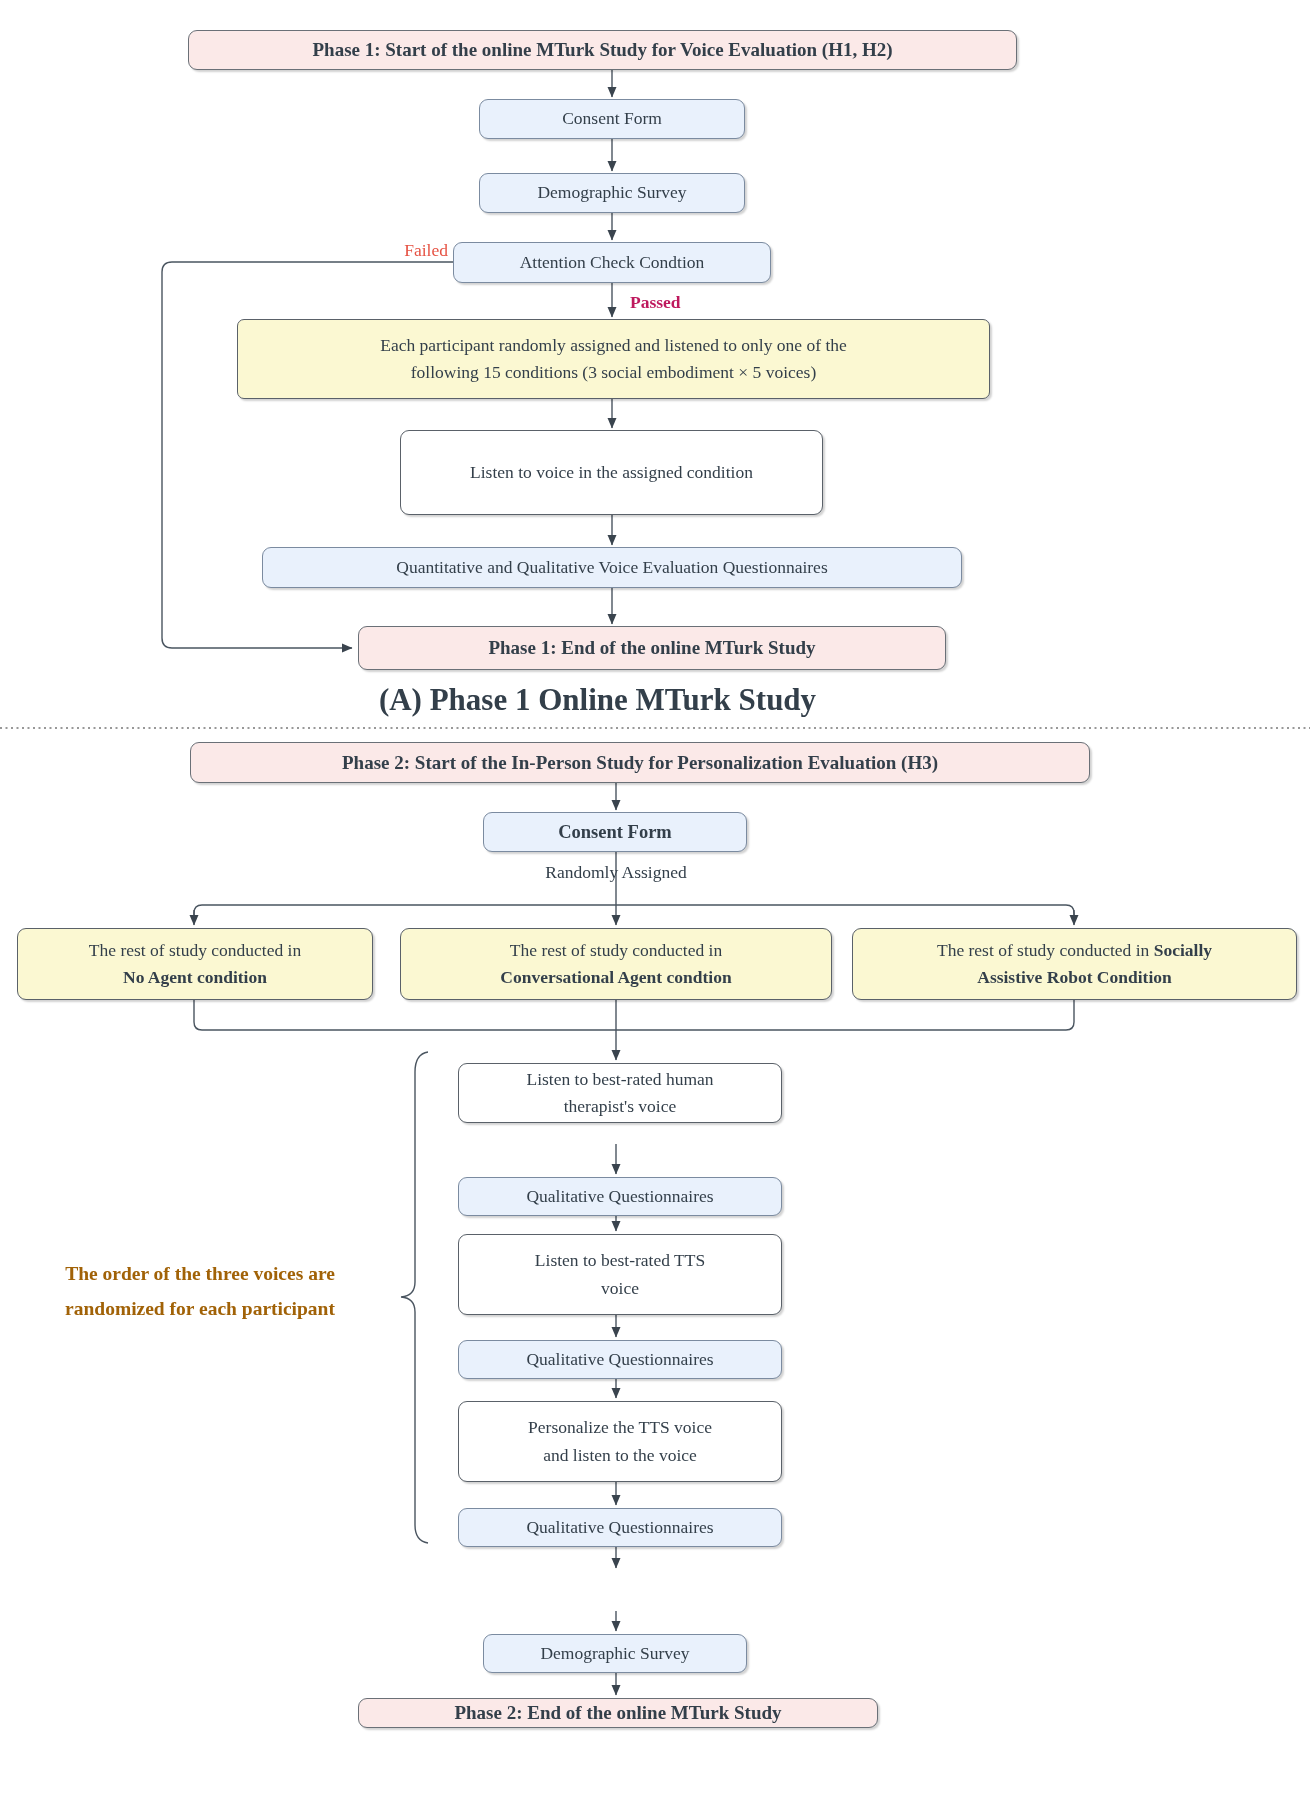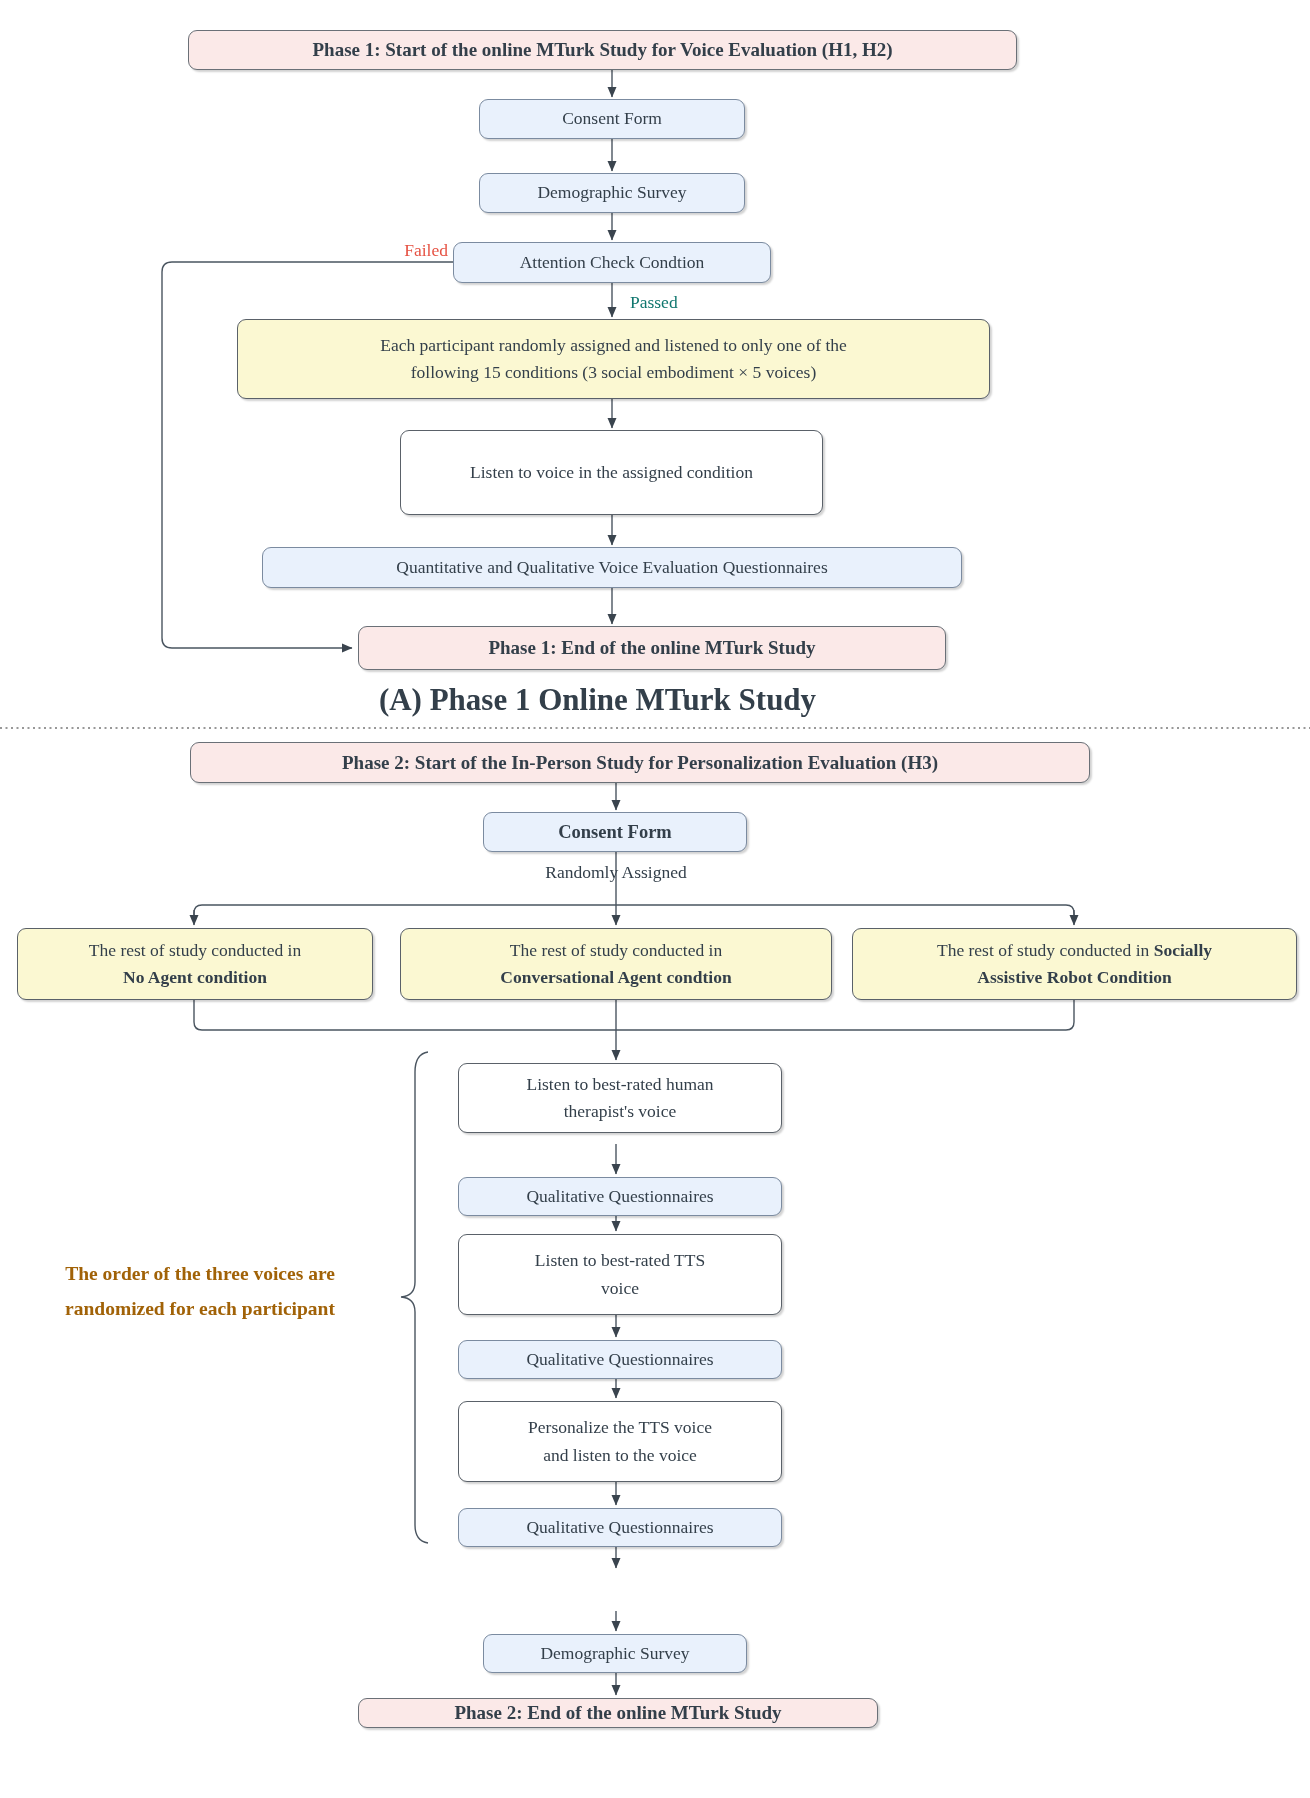--- a/index.html
+++ b/index.html
@@ -16,21 +16,21 @@
     box-shadow:2px 2px 2px rgba(0,0,0,0.18);
   }
   .pink{background:#fbe9e8;border:1px solid #6a7077;}
   .blue{background:#e9f1fc;border:1px solid #7b8ba0;}
   .yellow{background:#fbf8d2;border:1px solid #5a6169;}
   .white{background:#ffffff;border:1px solid #5a6169;}
   .bold{font-weight:bold;}
   .hdr{font-size:19px;font-weight:bold;}
   .lbl{position:absolute;z-index:3;font-size:17.5px;line-height:1.2;}
   .red{color:#e65243;}
-  .green{color:#0f766e;}
+  .green{color:#be185d;font-weight:bold;}
   .sect-title{
     position:absolute;z-index:3;text-align:center;
     font-size:31px;font-weight:bold;color:#333f4a;
   }
   .note{
     position:absolute;z-index:3;text-align:center;
     font-size:19.5px;font-weight:bold;line-height:1.8;color:#a16207;
   }
 </style>
 </head>
@@ -95,21 +95,21 @@
     <span>Attention Check Condtion</span>
   </div>
 
   <div class="lbl red" style="left:330px;top:240px;width:118px;text-align:right;">
     <span>Failed</span>
   </div>
   <div class="lbl green" style="left:630px;top:292px;width:120px;text-align:left;">
     <span>Passed</span>
   </div>
 
-  <div class="node yellow" style="left:237px;top:319px;width:753px;height:80px;">
+  <div class="node yellow" style="left:237px;top:319px;width:753px;height:80px;border-radius:7px;">
     <div>
       <span>Each participant randomly assigned and listened to only one of the</span><br>
       <span>following 15 conditions (3 social embodiment × 5 voices)</span>
     </div>
   </div>
 
   <div class="node white" style="left:400px;top:430px;width:423px;height:85px;">
     <span>Listen to voice in the assigned condition</span>
   </div>
 
@@ -151,21 +151,21 @@
     </div>
   </div>
 
   <div class="node yellow" style="left:852px;top:928px;width:445px;height:72px;">
     <div>
       <span>The rest of study conducted in </span><b>Socially</b><br>
       <b>Assistive Robot Condition</b>
     </div>
   </div>
 
-  <div class="node white" style="left:458px;top:1063px;width:324px;height:70px;">
+  <div class="node white" style="left:458px;top:1063px;width:324px;height:60px;">
     <div>
       <span>Listen to best-rated human</span><br>
       <span>therapist's voice</span>
     </div>
   </div>
 
   <div class="node blue" style="left:458px;top:1177px;width:324px;height:39px;">
     <span>Qualitative Questionnaires</span>
   </div>
 

